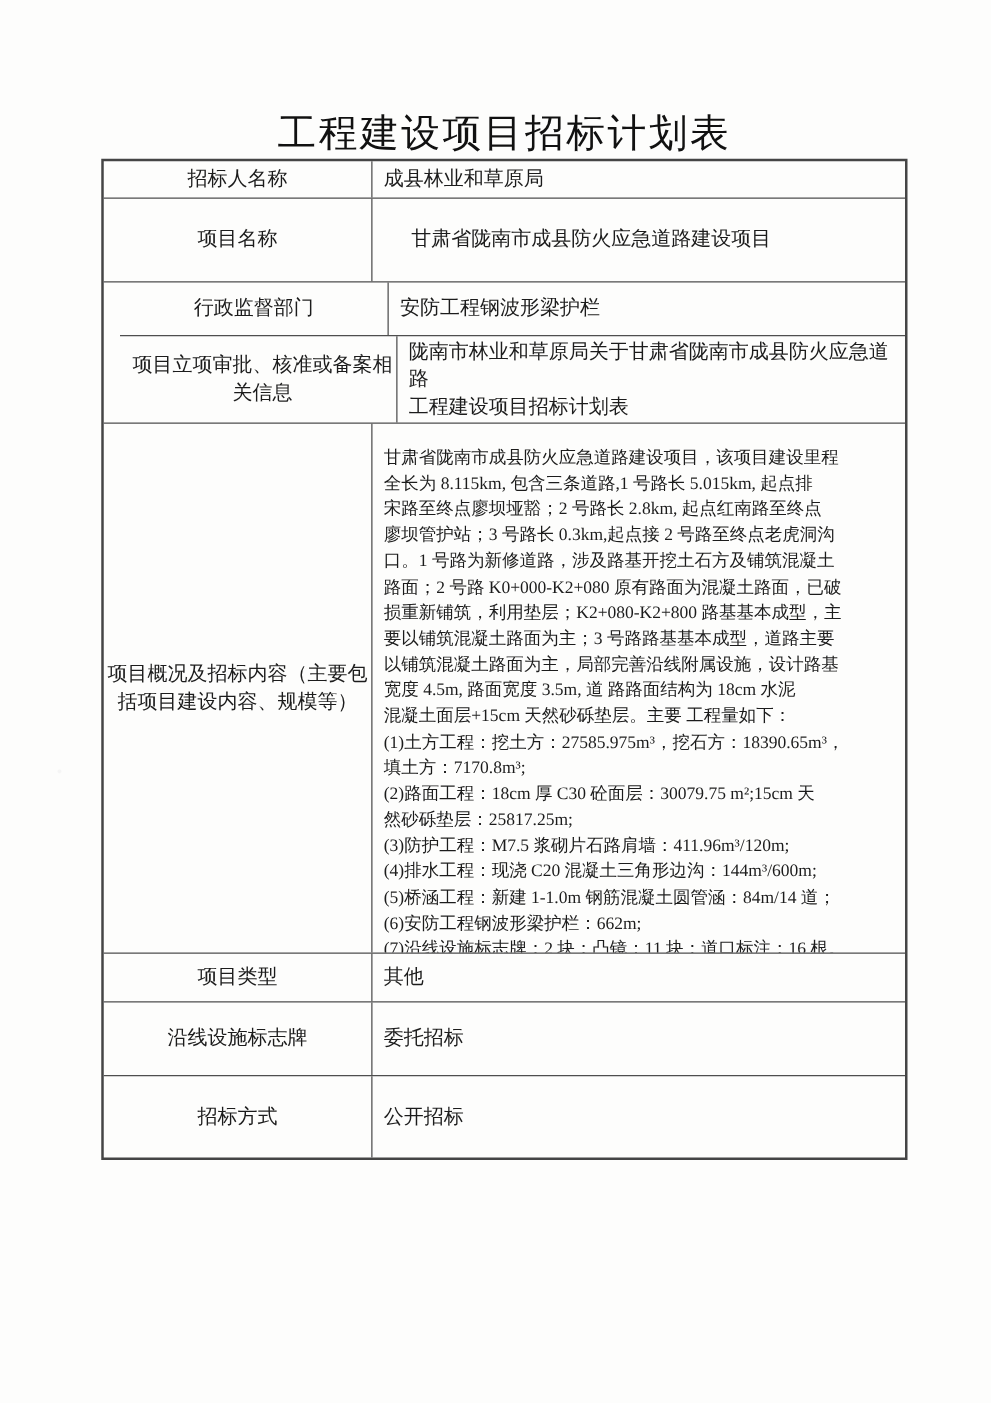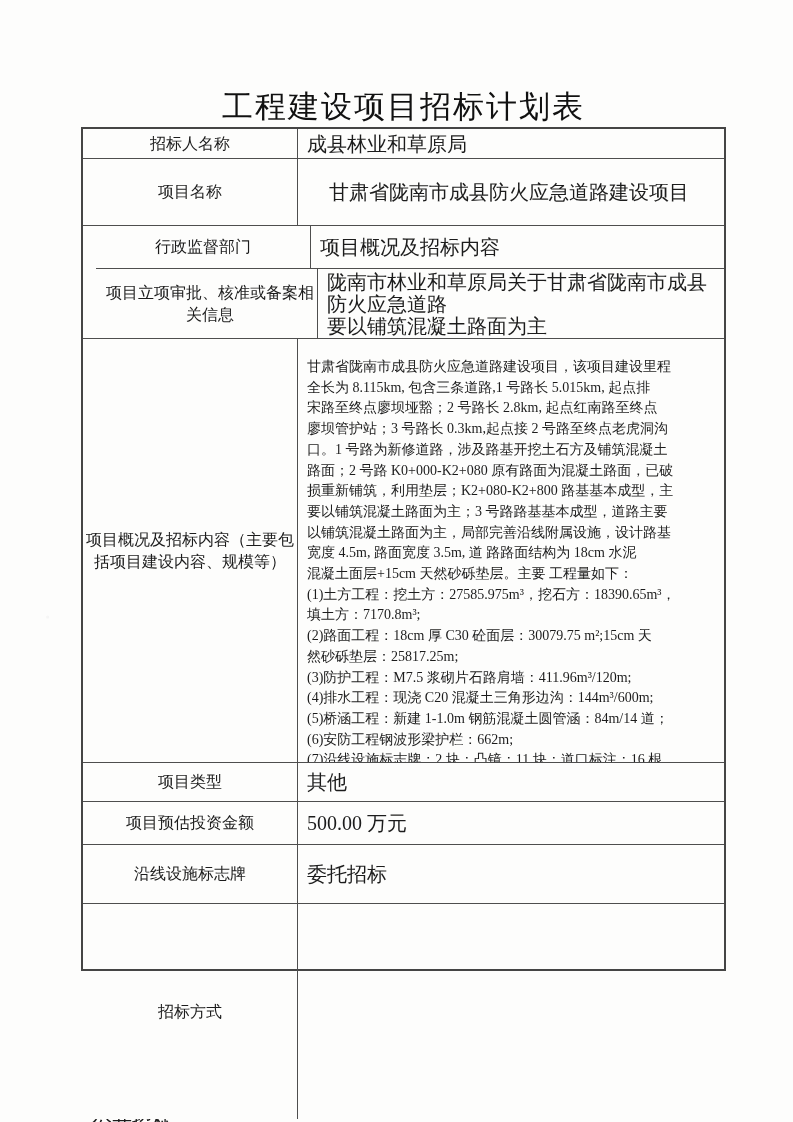--- a/index.html
+++ b/index.html
@@ -33,38 +33,38 @@
     width:645px;
     border:2px solid #454545;
     box-sizing:border-box;
     background:#fdfdfc;
   }
   .row{
     display:flex;
     border-bottom:1.5px solid #4e4e4e;
     box-sizing:border-box;
   }
-  .row:last-child{border-bottom:none;flex-direction:column;}
+  .row:last-child{border-bottom:none;}
   .cell-label{
     width:215px;
     flex:0 0 215px;
     border-right:1.5px solid #4e4e4e;
     box-sizing:border-box;
     display:flex;align-items:center;justify-content:center;
     text-align:center;
     font-size:16px;
     line-height:22px;
     white-space:pre-line;
     padding:2px 2px;
     overflow:hidden;
   }
   .cell-value{
     flex:1;
     display:flex;align-items:center;
-    font-size:20px;
+    font-size:16px;
     line-height:22px;
     padding:2px 4px 2px 9px;
     box-sizing:border-box;
     white-space:pre-line;
     overflow:hidden;
   }
   
   .r0{height:30px;} .r1{height:67px;gap:22px;} .r2{height:43px;margin-left:13px;} .r3{height:70px;padding-left:20px;}
   .r4{height:424px;} .r5{height:39px;} .r6{height:43px;} .r7{height:59px;} .r8{height:65px;}
   .r4 .cell-value{
@@ -89,28 +89,28 @@
       <div class="cell-value">成县林业和草原局</div>
     </div>
 
     <div class="row r1">
       <div class="cell-label">项目名称</div>
       <div class="cell-value">甘肃省陇南市成县防火应急道路建设项目</div>
     </div>
 
     <div class="row r2">
       <div class="cell-label">行政监督部门</div>
-      <div class="cell-value">项目概况及招标内容</div>
+      <div class="cell-value">安防工程钢波形梁护栏</div>
     </div>
 
     <div class="row r3">
       <div class="cell-label">项目立项审批、核准或备案相
 关信息</div>
       <div class="cell-value">陇南市林业和草原局关于甘肃省陇南市成县防火应急道路
-要以铺筑混凝土路面为主</div>
+工程建设项目招标计划表</div>
     </div>
 
     <div class="row r4">
       <div class="cell-label">项目概况及招标内容（主要包
 括项目建设内容、规模等）</div>
       <div class="cell-value">甘肃省陇南市成县防火应急道路建设项目，该项目建设里程
 全长为 8.115km, 包含三条道路,1 号路长 5.015km, 起点排
 宋路至终点廖坝垭豁；2 号路长 2.8km, 起点红南路至终点
 廖坝管护站；3 号路长 0.3km,起点接 2 号路至终点老虎洞沟
 口。1 号路为新修道路，涉及路基开挖土石方及铺筑混凝土
@@ -129,24 +129,20 @@
 (5)桥涵工程：新建 1-1.0m 钢筋混凝土圆管涵：84m/14 道；
 (6)安防工程钢波形梁护栏：662m;
 (7)沿线设施标志牌：2 块；凸镜：11 块；道口标注：16 根。</div>
     </div>
 
     <div class="row r5">
       <div class="cell-label">项目类型</div>
       <div class="cell-value">其他</div>
     </div>
 
-    <div class="row r6">
-      <div class="cell-label">项目预估投资金额</div>
-      <div class="cell-value">500.00 万元</div>
-    </div>
 
     <div class="row r7">
       <div class="cell-label">沿线设施标志牌</div>
       <div class="cell-value">委托招标</div>
     </div>
 
     <div class="row r8">
       <div class="cell-label">招标方式</div>
       <div class="cell-value">公开招标</div>
     </div>

